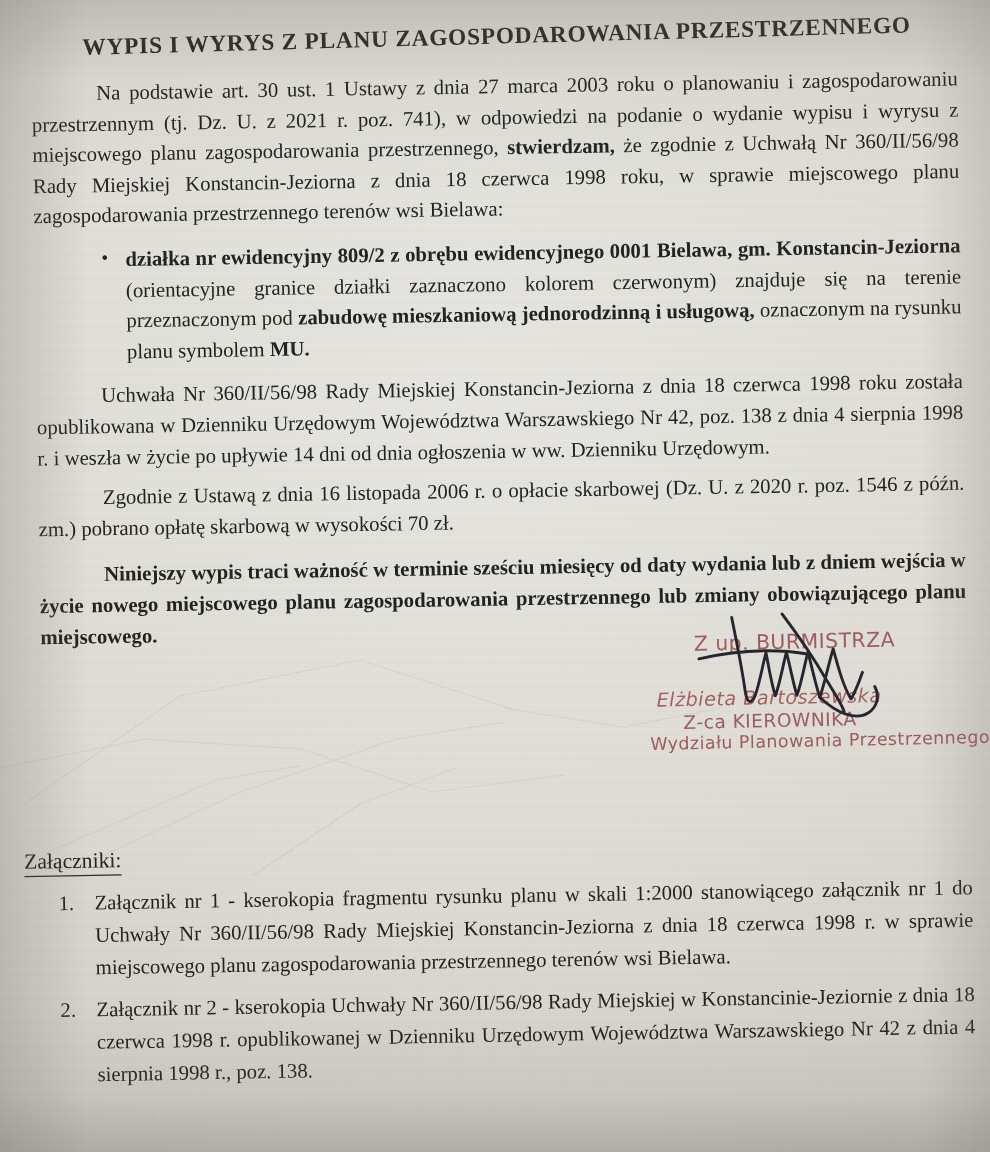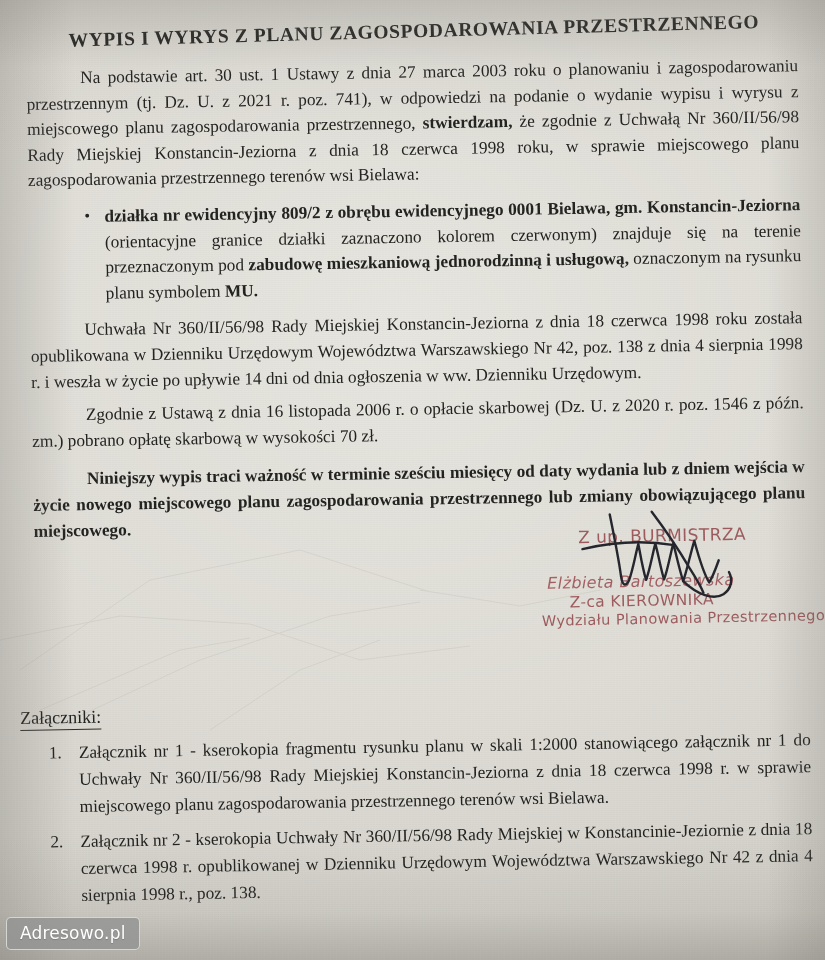--- a/index.html
+++ b/index.html
@@ -298,17 +298,14 @@
         <li>Załącznik nr 1 - kserokopia fragmentu rysunku planu w skali 1:2000 stanowiącego załącznik nr 1   do Uchwały Nr 360/II/56/98 Rady Miejskiej Konstancin-Jeziorna z dnia  18 czerwca  1998  r.  w  sprawie  miejscowego  planu  zagospodarowania przestrzennego terenów wsi Bielawa.</li>
         <li>Załącznik nr 2 - kserokopia Uchwały Nr 360/II/56/98 Rady Miejskiej w Konstancinie-Jeziornie z dnia 18 czerwca 1998 r. opublikowanej w Dzienniku Urzędowym Województwa Warszawskiego Nr 42 z dnia 4 sierpnia 1998 r., poz. 138.</li>
       </ol>
     </div>
 
   </div>
 
   <div class="grain"></div>
   <div class="vignette"></div>
 
-  <div class="watermark">
-    <span>Adresowo.pl</span>
-  </div>
 
 </div>
 
 </body></html>

